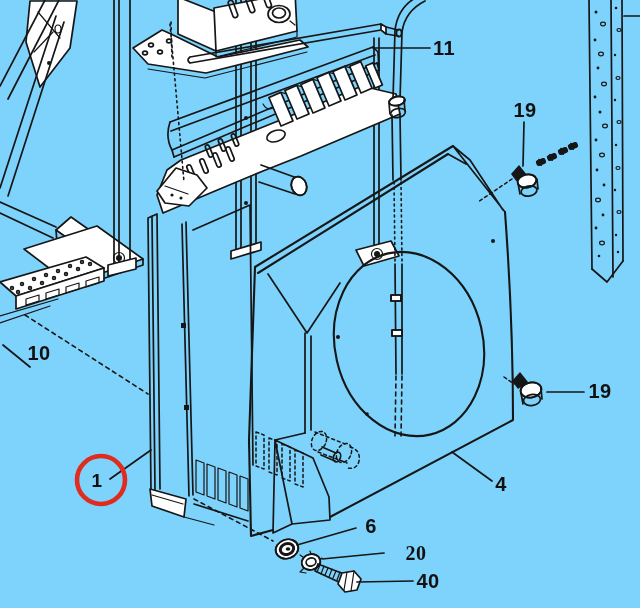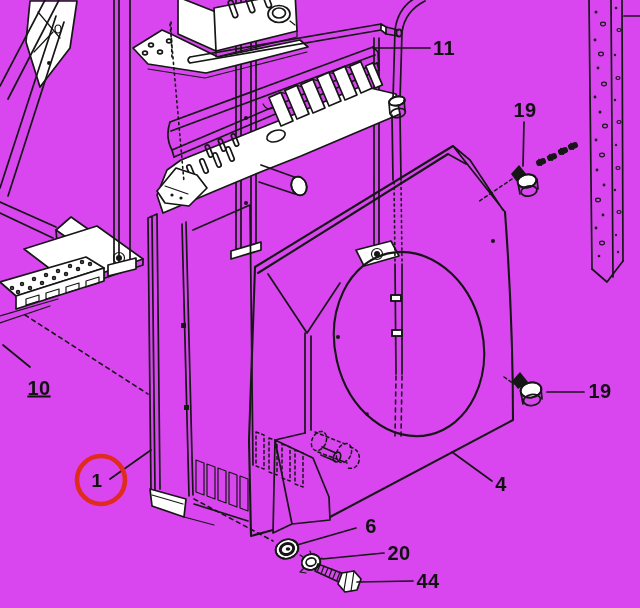--- a/index.html
+++ b/index.html
@@ -1,16 +1,16 @@
 <!DOCTYPE html>
 <html><head>
 <meta charset="utf-8">
 <style>
   html,body{margin:0;padding:0;background:#ffffff;}
-  .canvas{position:relative;width:640px;height:608px;background:#d946ef;overflow:hidden;
+  .canvas{position:relative;width:640px;height:608px;background:#7dd3fc;overflow:hidden;
           font-family:"Liberation Sans",sans-serif;text-align:right;}
   svg{position:absolute;left:0;top:0;}
   svg *{fill:none;stroke:#161616;stroke-width:1.7;stroke-linecap:round;stroke-linejoin:round;}
   svg .fw{fill:#ffffff;}
   svg .dark{fill:#161616;stroke:none;}
   svg .thin{stroke-width:1.2;}
   svg .thick{stroke-width:2.1;}
   svg .dash4{stroke-dasharray:4 4;stroke-width:1.6;}
   svg .dash3{stroke-dasharray:3 3;stroke-width:1.5;}
   svg .dots{stroke-dasharray:2 3.5;stroke-width:1.6;}
@@ -348,20 +348,20 @@
     <path d="M297,545 L356,528"></path>
     <path d="M322,559 L384,553"></path>
     <path d="M357,582 L413,581"></path>
   </g>
 
   <circle cx="101" cy="480" r="24" class="red"></circle>
 </svg>
 
   <div class="callout" style="left:444px;top:48px;">11</div>
   <div class="callout" style="left:525px;top:110px;">19</div>
-  <div class="callout" style="left:39px;top:388px;text-decoration:underline;">10</div>
+  <div class="callout" style="left:39px;top:353px;">10</div>
   <div class="callout small" style="left:97px;top:481px;">1</div>
   <div class="callout" style="left:600px;top:391px;">19</div>
   <div class="callout" style="left:501px;top:484px;">4</div>
   <div class="callout" style="left:371px;top:526px;">6</div>
-  <div class="callout" style="left:399px;top:553px;">20</div>
-  <div class="callout" style="left:428px;top:581px;">44</div>
+  <div class="callout" style="left:416px;top:553px;font-family:Liberation Serif, serif;">20</div>
+  <div class="callout" style="left:428px;top:581px;">40</div>
 </div>
 
 </body></html>

